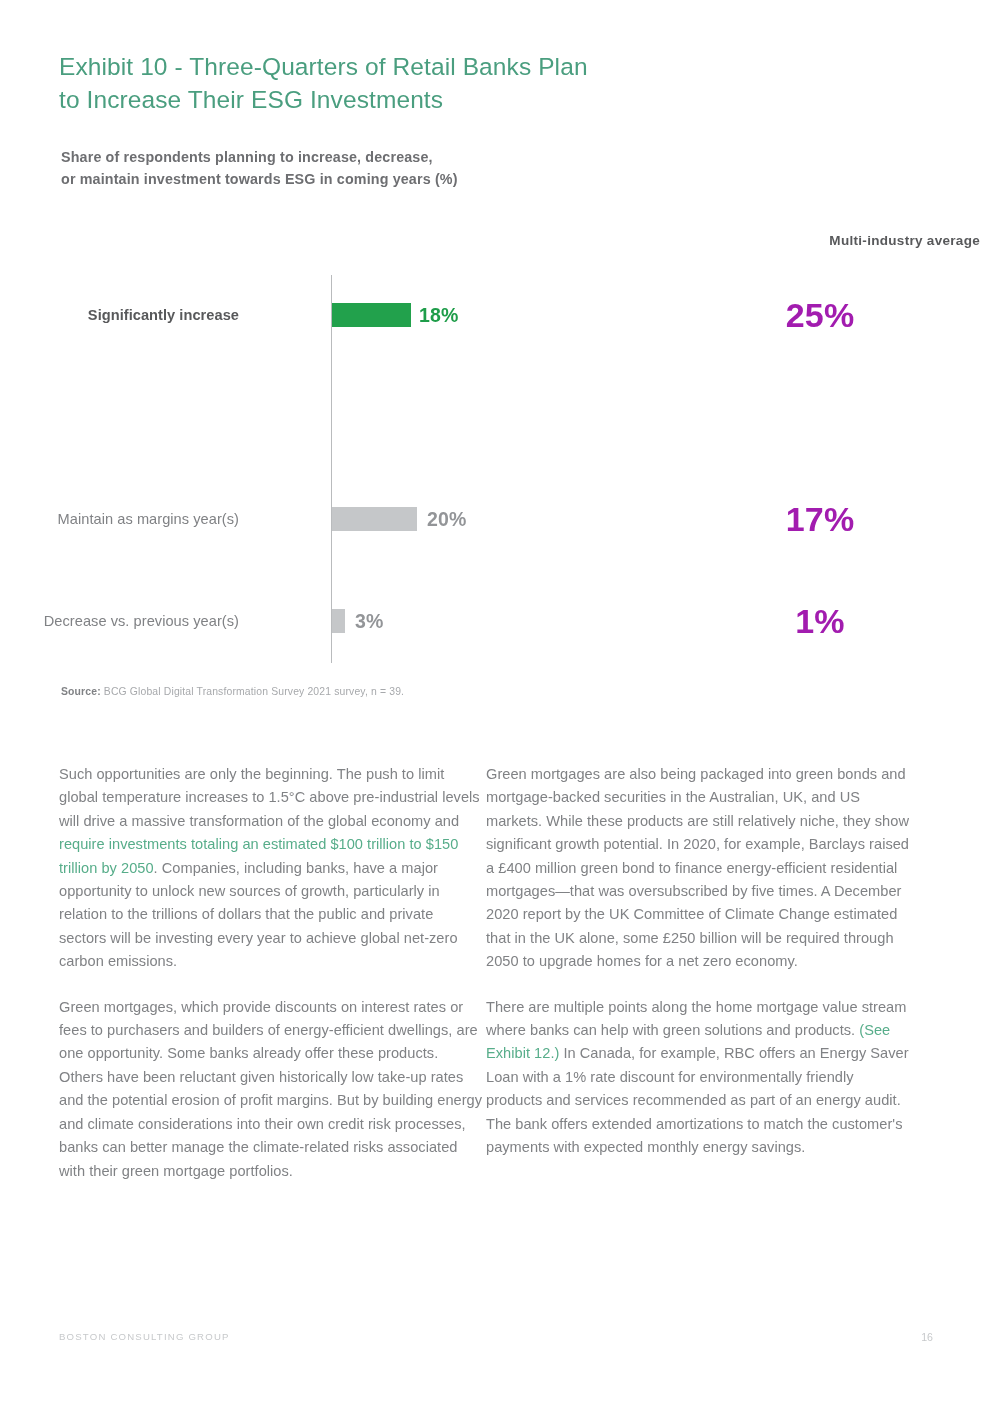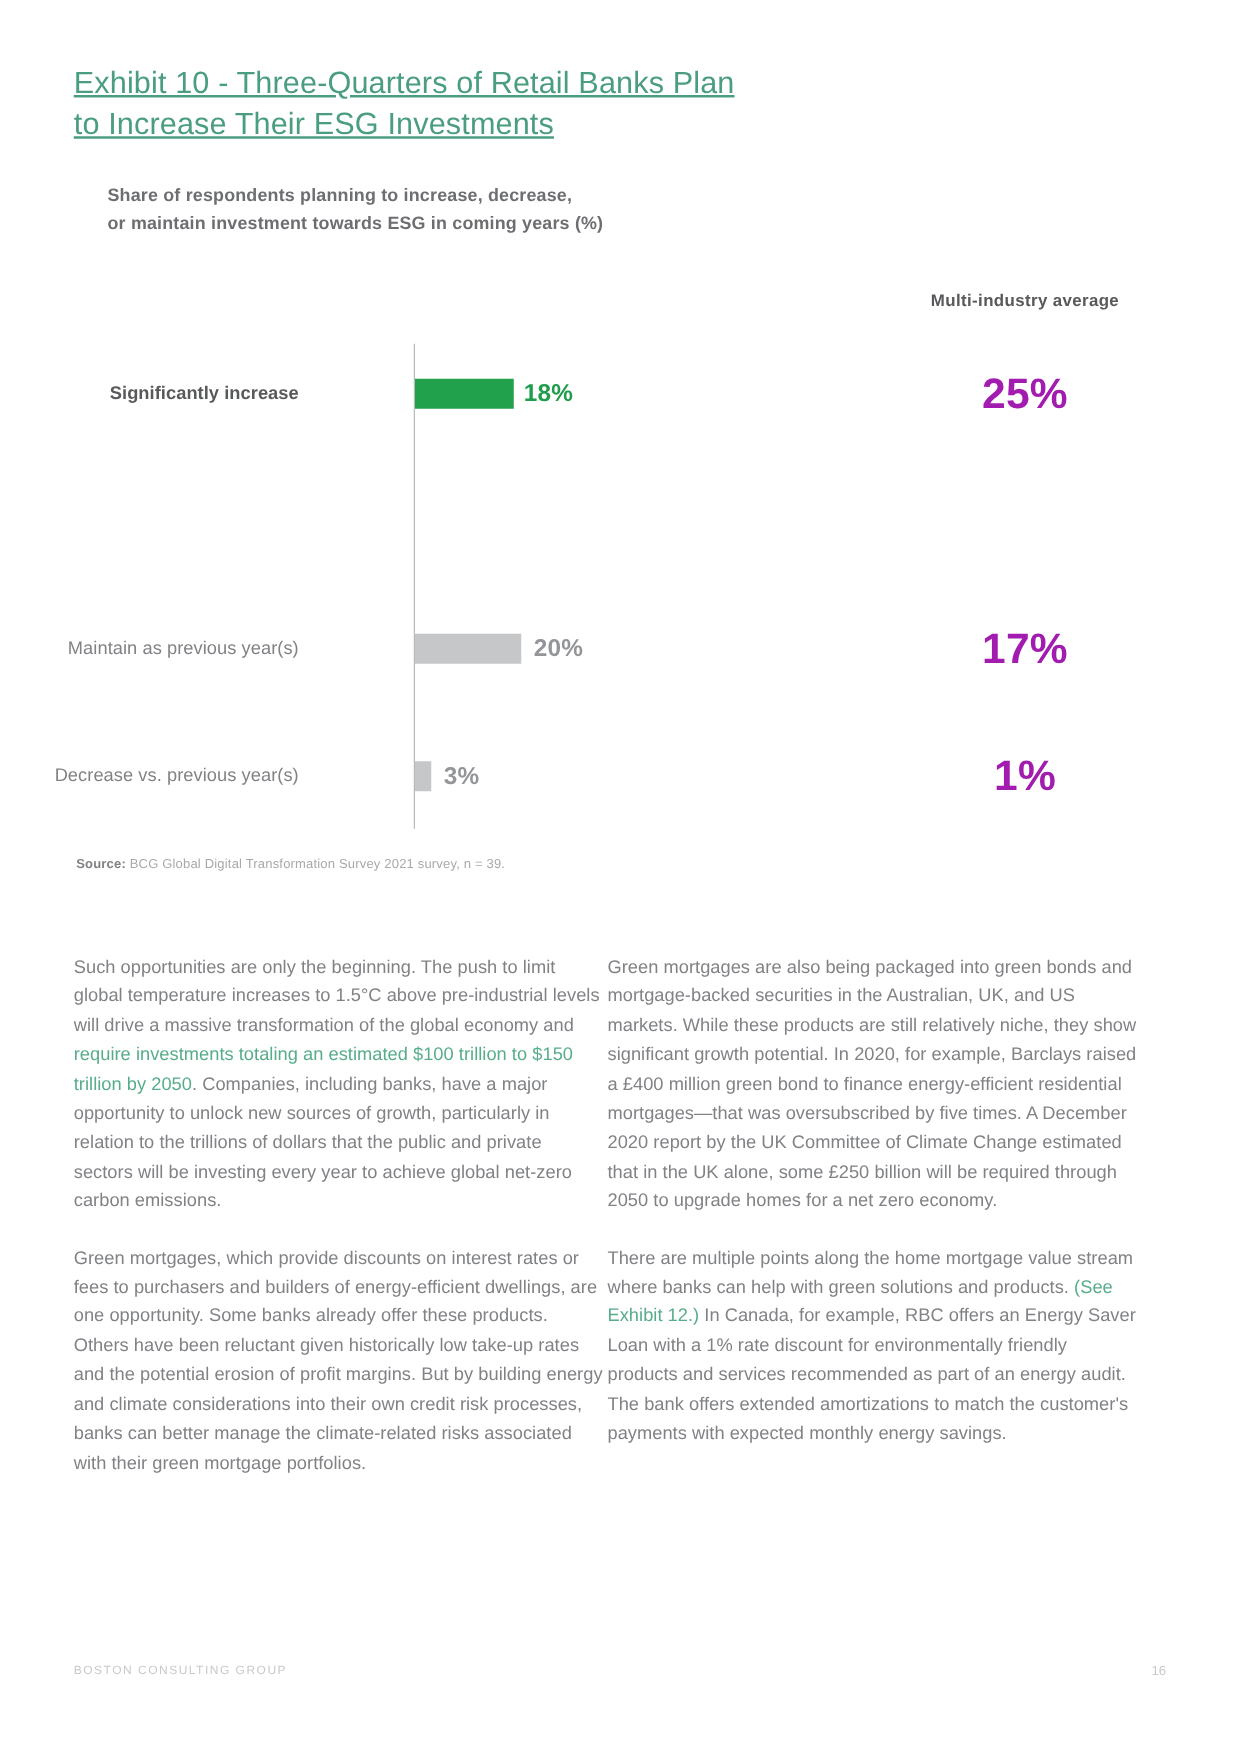--- a/index.html
+++ b/index.html
@@ -25,50 +25,50 @@
     position: absolute;
     left: 59px;
     top: 50px;
     width: 640px;
     font-size: 24.5px;
     line-height: 33px;
     color: #4a9e7f;
     font-weight: 400;
     letter-spacing: 0.1px;
   }
-  .exhibit-title .t-line { display: block; text-decoration: underline; }
+  .exhibit-title .t-line { display: block; }
 
   
   .exhibit-subtitle {
     position: absolute;
     left: 61px;
     top: 146px;
     width: 620px;
     font-size: 14.3px;
     line-height: 22px;
     color: #6d6e71;
     font-weight: bold;
     letter-spacing: 0.15px;
   }
-  .exhibit-subtitle .s-line { display: block; margin-left: 25px; }
+  .exhibit-subtitle .s-line { display: block; }
 
   
   .chart {
     position: absolute;
     left: 0;
     top: 0;
     width: 992px;
     height: 700px;
   }
   .col-header {
     position: absolute;
     left: 660px;
     top: 233px;
     width: 320px;
-    text-align: center;
+    text-align: right;
     font-size: 13.5px;
     font-weight: bold;
     color: #58595b;
     letter-spacing: 0.3px;
   }
   .axis-line {
     position: absolute;
     left: 331px;
     top: 275px;
     width: 1.4px;
@@ -206,21 +206,21 @@
 
     <div class="row emph" style="top:295px;">
       <div class="row-label">Significantly increase</div>
       <div class="bar" style="width:79px;"></div>
       <div class="bar-value" style="left:419px;">18%</div>
       <div class="avg-value">25%</div>
     </div>
 
 
     <div class="row" style="top:499px;">
-      <div class="row-label">Maintain as previous year(s)</div>
+      <div class="row-label">Maintain as margins year(s)</div>
       <div class="bar" style="width:85px;"></div>
       <div class="bar-value" style="left:427px;">20%</div>
       <div class="avg-value">17%</div>
     </div>
 
     <div class="row" style="top:601px;">
       <div class="row-label">Decrease vs. previous year(s)</div>
       <div class="bar" style="width:13px;"></div>
       <div class="bar-value" style="left:355px;">3%</div>
       <div class="avg-value">1%</div>

